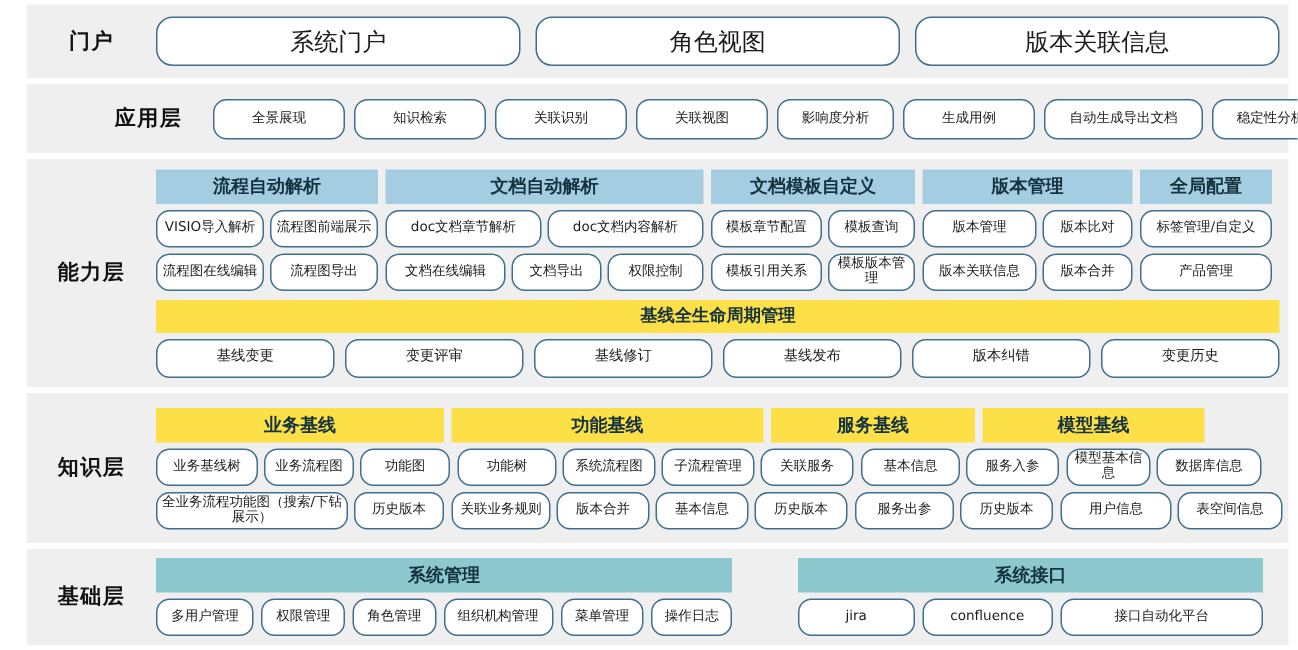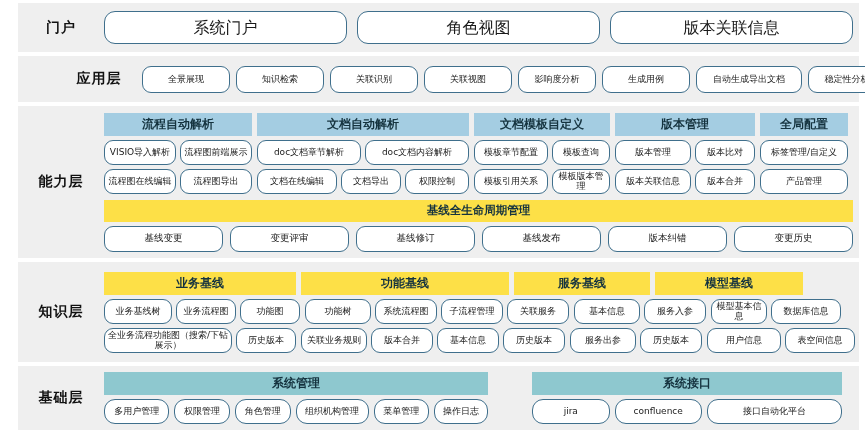--- a/index.html
+++ b/index.html
@@ -70,21 +70,21 @@
 
   
   .know-row .pill{height:25px;}
   .know-row{display:flex;gap:5px;width:100%;}
   .know-row .cell-group{display:flex;gap:4px;}
 
   
   .base-cols{display:flex;gap:3px;width:100%;}
   .base-col{display:flex;flex-direction:column;gap:4px;}
   .base-row{display:flex;gap:5px;}
-  .base-row .pill{height:25px;border-radius:11px;}
+  .base-row .pill{height:25px;}
   .spacer{flex:0 0 auto;}
 </style>
 </head>
 <body>
 
 <div class="arch">
 
   <div class="band band-portal">
     <div class="layer-label">门户</div>
     <div class="band-body">

